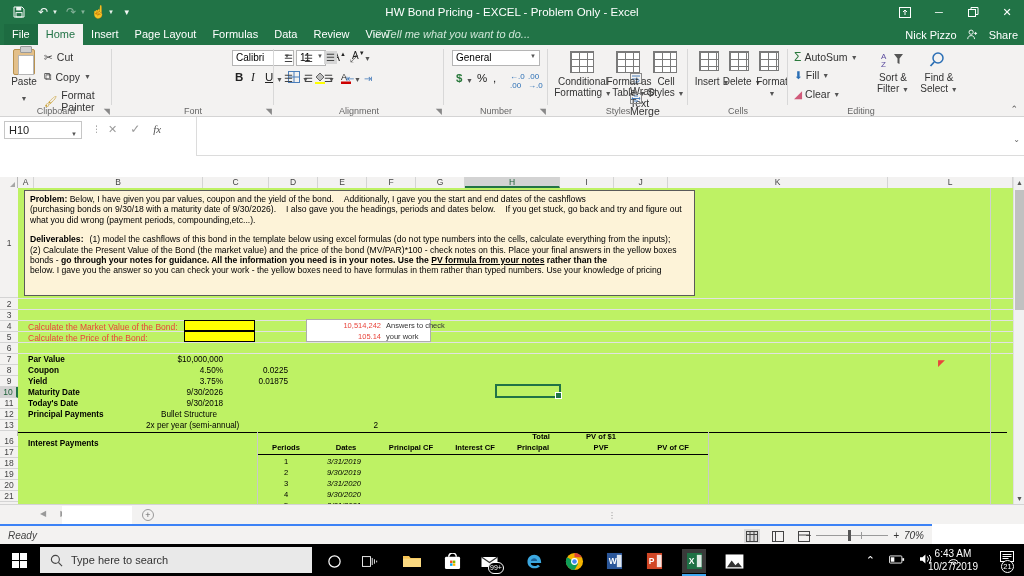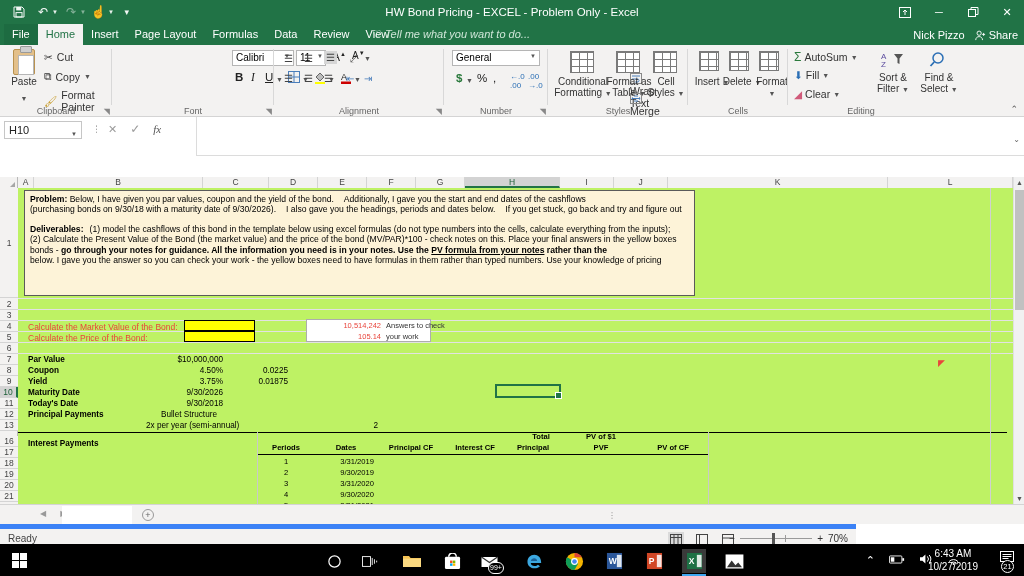--- a/index.html
+++ b/index.html
@@ -41,21 +41,21 @@
   }
   .tab.file{ background:#1d6b41; }
   .tab.active{ background:#f3f2f1; color:#217346; font-weight:normal; }
   .tellme{
     position:absolute; left:372px; top:0; height:21px; line-height:21px;
     font-size:11px; color:#cfe6d8; font-style:italic; white-space:nowrap;
   }
   .tellme .bulb{ font-style:normal; margin-right:3px; }
   .user-area{ position:absolute; right:6px; top:0; height:21px; display:flex; align-items:center; gap:10px; }
   .username{ font-size:11px; color:#fff; }
-  .share{ font-size:11px; color:#fff; display:flex; align-items:flex-end; gap:3px; }
+  .share{ font-size:11px; color:#fff; display:flex; align-items:center; gap:11px; }
 
   
   .ribbon{
     position:absolute; left:0; top:45px; width:1024px; height:72px;
     background:#f3f2f1; border-bottom:1px solid #d4d4d4;
   }
   .rgroup{ position:absolute; top:0; height:72px; }
   .rgroup .glabel{
     position:absolute; bottom:1px; left:0; width:100%; text-align:center;
     font-size:9px; color:#666;
@@ -181,21 +181,21 @@
   .anstxt{ position:absolute; font-size:7.5px; color:#333; }
 
   .lbl{ position:absolute; font-size:8.2px; color:#000; font-weight:bold; white-space:nowrap; }
   .val{ position:absolute; font-size:8.2px; color:#000; text-align:right; white-space:nowrap; }
   .val-l{ position:absolute; font-size:8.2px; color:#000; white-space:nowrap; }
 
   .hr-blk{ position:absolute; height:1px; background:#000; }
 
   .tblhdr{ position:absolute; font-size:7.6px; color:#000; font-weight:bold; text-align:center; white-space:nowrap; }
   .cfrow-num{ position:absolute; font-size:7.6px; color:#000; text-align:center; width:40px; }
-  .cfrow-date{ position:absolute; font-size:7.6px; color:#000; text-align:right; width:60px; }
+  .cfrow-date{ position:absolute; font-size:7.6px; color:#000; text-align:center; width:60px;font-style:italic; }
 
   .selcell{
     position:absolute; border:2px solid #217346; background:transparent;
   }
   .selcell:after{
     content:""; position:absolute; right:-3px; bottom:-3px; width:5px;height:5px;
     background:#217346; border:1px solid #fff;
   }
   .redmark{ position:absolute; color:#e8453c; font-size:9px; }
 
@@ -216,21 +216,21 @@
     position:absolute; left:62px; top:1px; height:19px; line-height:19px; padding:16px 12px;
     font-size:10.5px; font-weight:bold; color:#217346; background:#fff;
     border-bottom:2px solid #217346;
   }
   .addsheet{ position:absolute; left:142px; top:4px; width:12px;height:12px;
              border:1px solid #999; border-radius:50%; font-size:9px; color:#666;
              text-align:center; line-height:11px; }
   .sheet-dots{ position:absolute; left:608px; top:6px; font-size:8px; color:#888; }
 
   
-  .statusbar{ position:absolute; left:0; top:524px; width:856px; height:20px; background:#f3f2f1; border-top:5px solid #3b82f6; }
+  .statusbar{ position:absolute; left:0; top:524px; width:932px; height:20px; background:#f3f2f1; border-top:2px solid #3b82f6;font-style:italic; }
   .status-ready{ position:absolute; left:8px; top:4px; font-size:10px; color:#444; }
   .viewbtns{ position:absolute; right:120px; top:3px; display:flex; gap:10px; }
   .vbtn{ width:16px;height:14px; display:flex;align-items:center;justify-content:center; font-size:10px; color:#444; }
   .vbtn.active{ background:#dadada; }
   .zoomrow{ position:absolute; right:8px; top:3px; display:flex; align-items:center; gap:5px; font-size:10px; color:#333; }
   .zslider{ position:relative; width:72px; height:12px; }
   .ztrack{ position:absolute; left:0; top:6px; width:72px; height:1px; background:#9a9a9a; }
   .zmid{ position:absolute; left:45px; top:3px; width:1px; height:7px; background:#9a9a9a; }
   .zthumb{ position:absolute; left:32px; top:1px; width:3px; height:11px; background:#555; }
 
@@ -598,20 +598,23 @@
     <div class="gline-h" style="top:165px;"></div>
 
     <div class="problem" style="left:6px; top:2px; width:671px; height:106px;">
       <div>
         <b>Problem:</b>
         <span>Below, I have given you par values, coupon and the yield of the bond.</span><span class="gap"></span><span>Additionally, I gave you the start and end dates of the cashflows</span>
       </div>
       <div>
         <span>(purchasing bonds on 9/30/18 with a maturity date of 9/30/2026).</span><span class="gap"></span><span>I also gave you the headings, periods and dates below.</span><span class="gap"></span><span>If you get stuck, go back and try and figure out</span>
       </div>
+      <div>
+        <span>what you did wrong (payment periods, compounding,etc...).</span>
+      </div>
       <div style="height:9px"></div>
       <div>
         <b>Deliverables:</b><span class="gap-s"></span><span>(1) model the cashflows of this bond in the template below using excel formulas (do not type numbers into the cells, calculate everything from the inputs);</span>
       </div>
       <div>
         <span>(2)  Calculate the Present Value of the Bond (the market value) and the price of the bond (MV/PAR)*100 - check notes on this.  Place your final answers in the yellow boxes</span>
       </div>
       <div>
         <span>bonds - </span><b>go through your notes for guidance.  All the information you need is in your notes.  Use the </b><b><u>PV formula from your notes</u></b><b> rather than the</b>
       </div>
@@ -750,20 +753,27 @@
 </div>
 
 <div class="taskbar">
   <div class="winlogo">
       <i></i>
       <i></i>
       <i></i>
       <i></i>
     </div>
 
+  <div class="searchbox">
+    <svg width="13" height="13" viewBox="0 0 14 14">
+        <circle cx="5.8" cy="5.8" r="4.3" fill="none" stroke="#444" stroke-width="1.2"></circle>
+        <path d="M9 9l4 4" stroke="#444" stroke-width="1.2"></path>
+      </svg>
+    <span class="searchtxt">Type here to search</span>
+  </div>
 
   <div class="tb-ico" style="left:322px;">
     <svg width="15" height="15" viewBox="0 0 16 16">
         <circle cx="8" cy="8" r="6" fill="none" stroke="#fff" stroke-width="1.3"></circle>
       </svg>
   </div>
   <div class="tb-ico" style="left:358px;">
     <svg width="16" height="13" viewBox="0 0 18 14">
         <rect x="0.5" y="1.5" width="9" height="11" fill="none" stroke="#fff"></rect>
         <path d="M11.5 3v8M14 4.5v5M16.5 6v2" stroke="#fff"></path>

